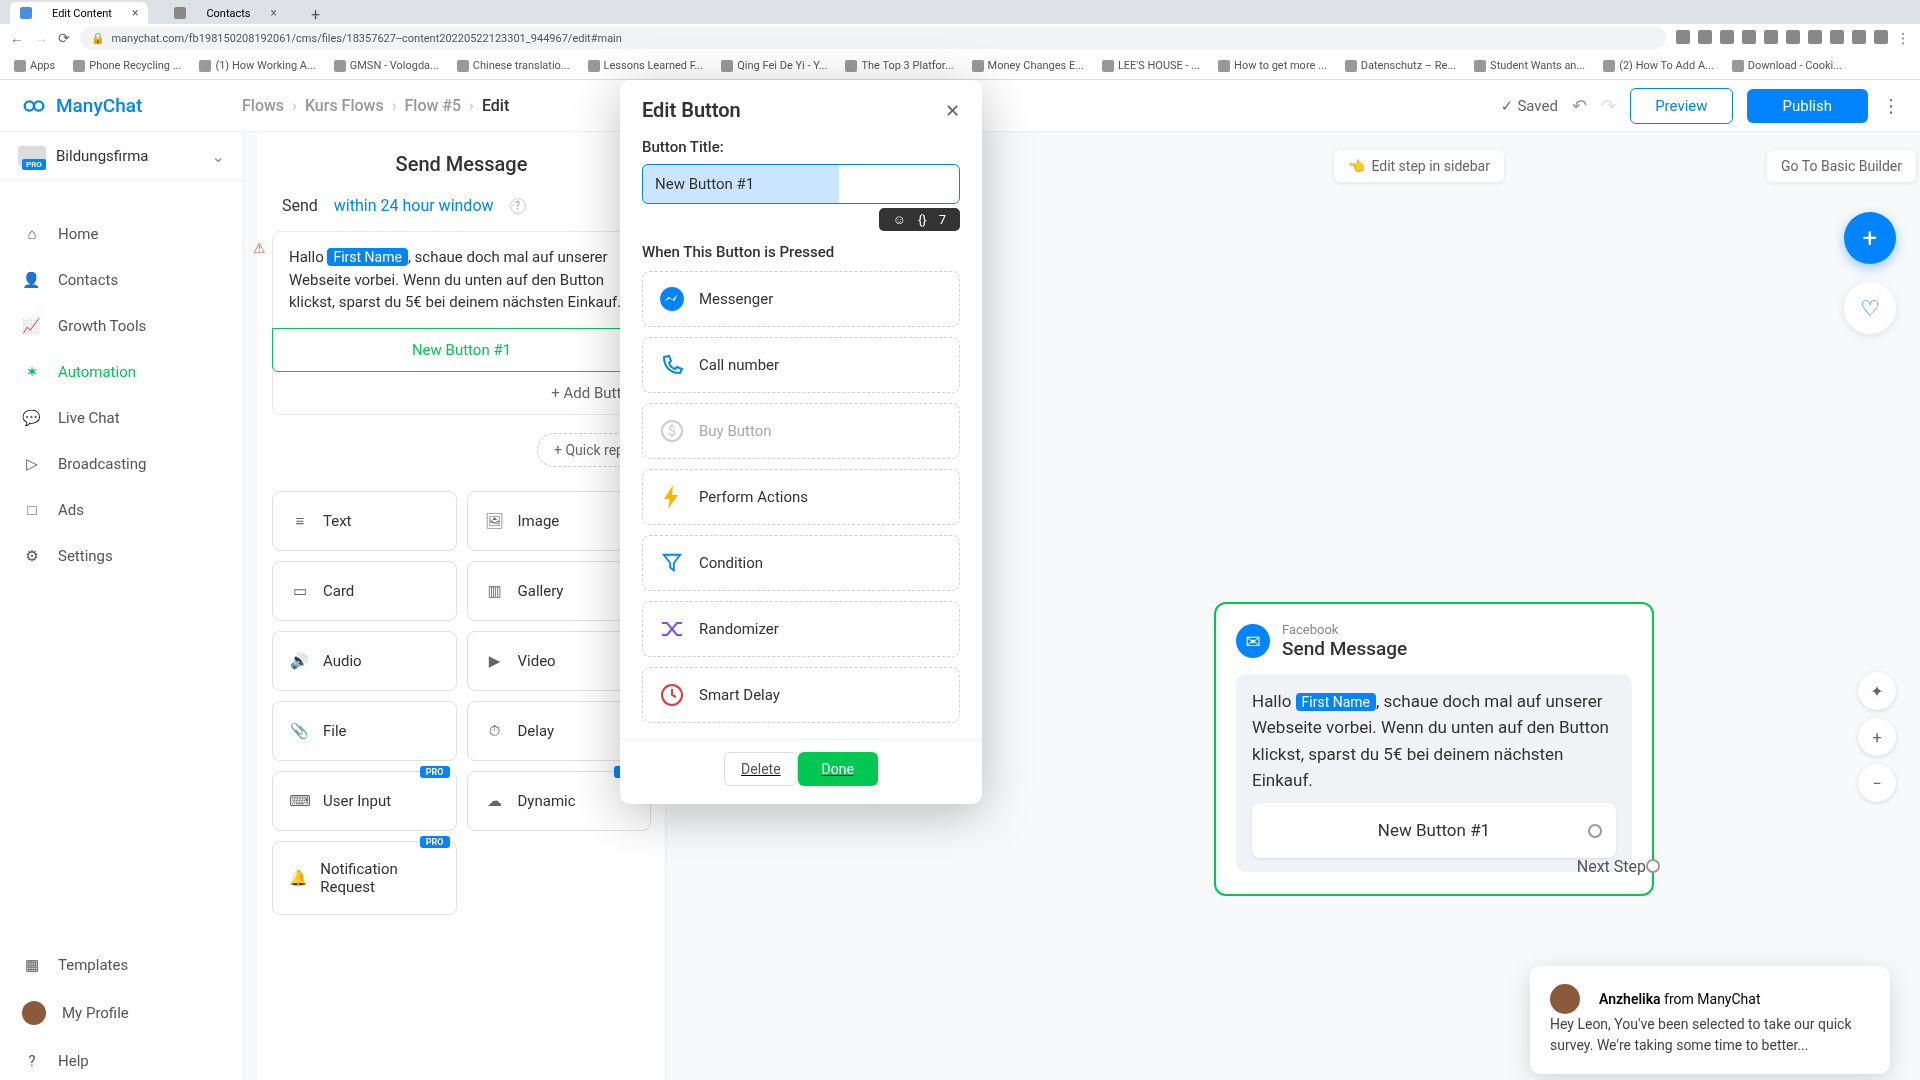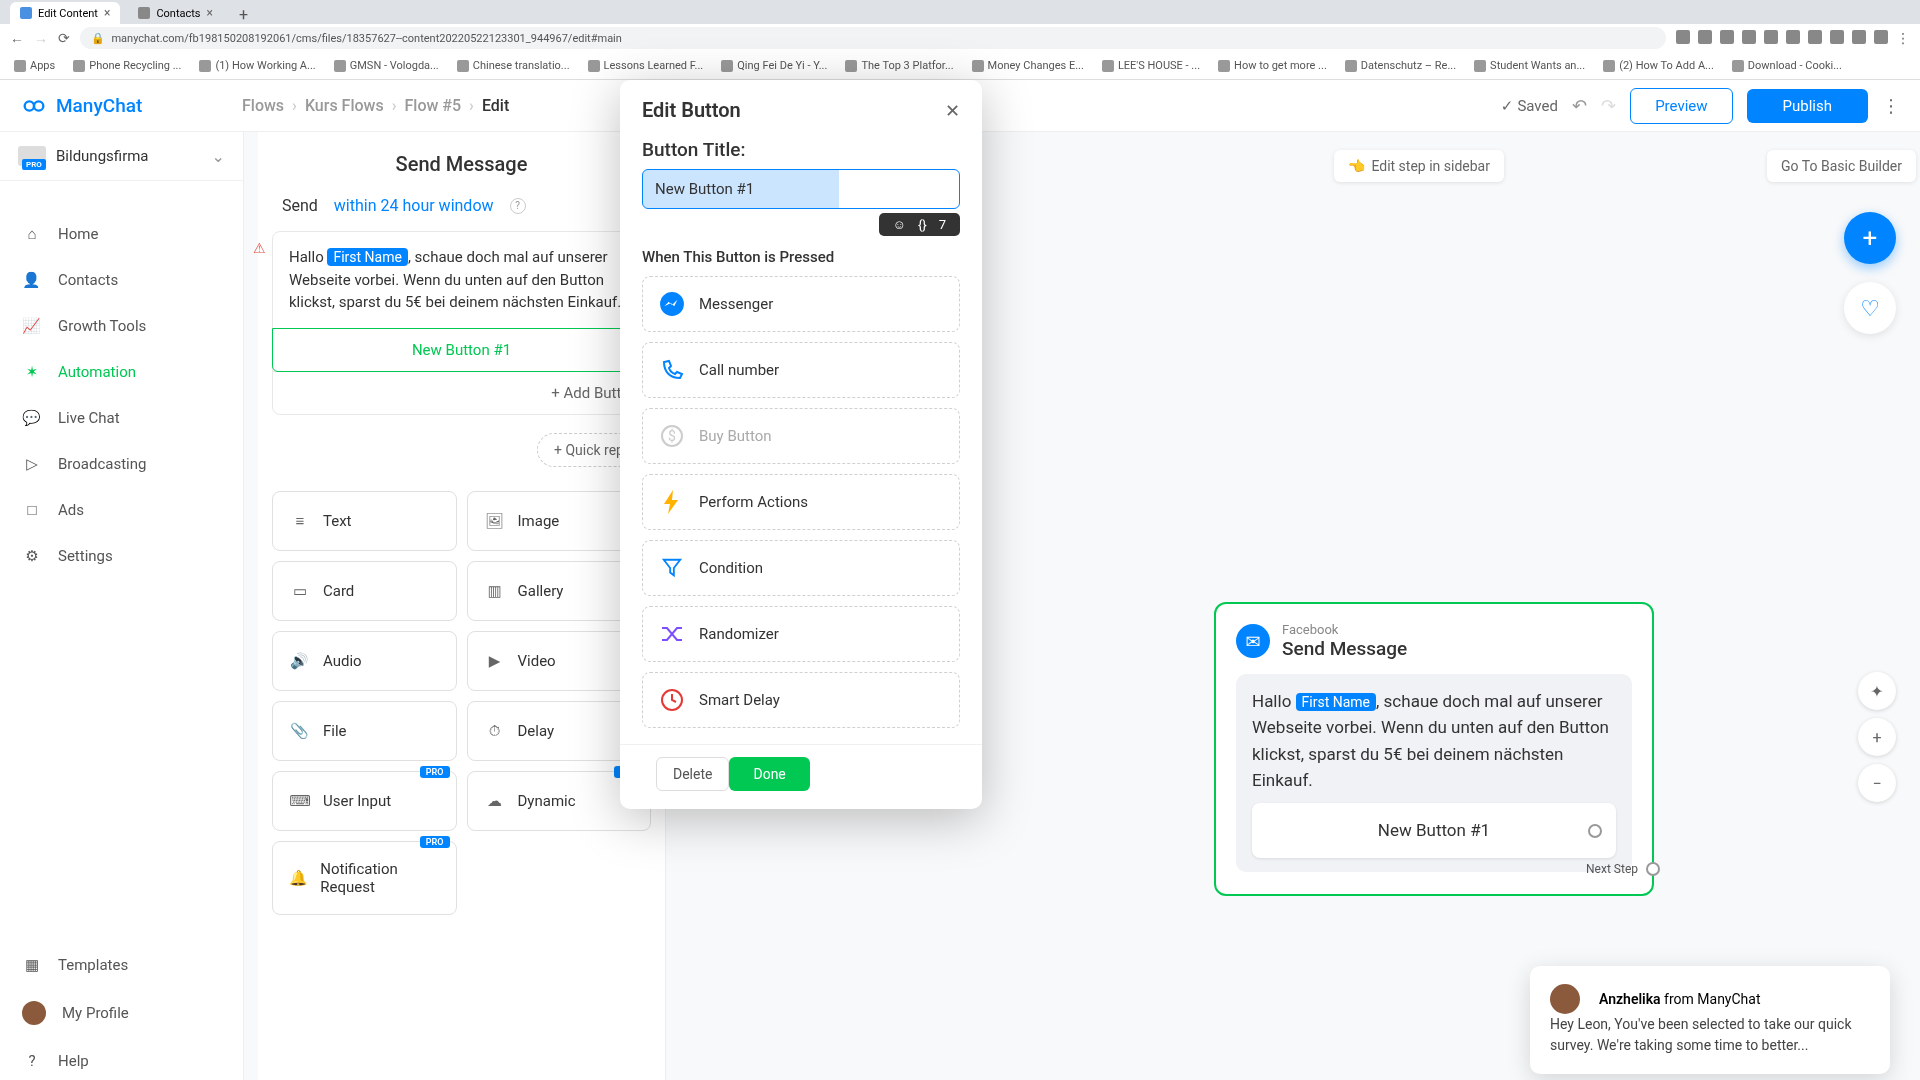--- a/index.html
+++ b/index.html
@@ -1,21 +1,21 @@
 <!DOCTYPE html>
 <html><head>
 <meta charset="utf-8">
 <style>
 * { margin: 0; padding: 0; box-sizing: border-box; font-family: -apple-system, BlinkMacSystemFont, 'Segoe UI', Roboto, sans-serif; }
 body { background: #f5f5f5; width: 1920px; height: 1080px; overflow: hidden; position: relative; }
 
 
 .browser-chrome { background: #dee1e6; height: 52px; }
 .tabs-row { display: flex; height: 24px; background: #dee1e6; padding-left: 10px; align-items: flex-end; }
-.tab { display: flex; align-items: center; height: 22px; padding: 0 10px; font-size: 11px; border-radius: 6px 6px 0 0; gap: 6px; margin-right: 8px; }
+.tab { display: flex; align-items: center; height: 22px; padding: 0 10px; font-size: 11px; border-radius: 6px 6px 0 0; gap: 20px; margin-right: 16px; }
 .tab.active { background: #fff; }
 .tab .fav { width: 12px; height: 12px; background: #4a90e2; border-radius: 2px; }
 .tab .close { font-size: 12px; color: #666; cursor: pointer; }
 .new-tab { padding: 0 8px; color: #555; font-size: 16px; }
 .addr-row { display: flex; align-items: center; height: 28px; background: #fff; padding: 0 10px; gap: 10px; }
 .nav-btn { color: #666; font-size: 14px; }
 .addr-bar { flex: 1; background: #f1f3f4; border-radius: 14px; height: 22px; display: flex; align-items: center; padding: 0 12px; font-size: 11px; color: #555; }
 .ext-icons { display: flex; gap: 8px; }
 .ext-icon { width: 14px; height: 14px; background: #888; border-radius: 2px; }
 
@@ -80,44 +80,44 @@
 .block-btn { border: 1px solid #e0e0e0; border-radius: 8px; padding: 18px 16px; display: flex; align-items: center; gap: 12px; font-size: 15px; color: #333; background: #fff; position: relative; }
 .block-btn .bicon2 { width: 22px; height: 22px; display: flex; align-items: center; justify-content: center; color: #666; }
 .pro-tag { position: absolute; top: -6px; right: 6px; background: #0084ff; color: #fff; font-size: 9px; padding: 1px 6px; border-radius: 3px; font-weight: 600; }
 
 
 .modal { position: absolute; left: 620px; top: 80px; width: 362px; background: #fff; border-radius: 10px; box-shadow: 0 10px 50px rgba(0,0,0,0.25); z-index: 100; }
 .modal-head { display: flex; align-items: center; justify-content: space-between; padding: 18px 22px 8px; }
 .modal-title { font-size: 20px; font-weight: 600; color: #333; }
 .modal-close { font-size: 18px; color: #666; cursor: pointer; }
 .modal-body { padding: 8px 22px 16px; }
-.field-label { font-size: 19px; color: #333; margin-bottom: 8px; font-weight: 500;}
+.field-label { font-size: 15px; color: #333; margin-bottom: 8px; font-weight: 500;}
 .title-input { width: 100%; border: 1.5px solid #0084ff; border-radius: 6px; padding: 10px 12px; font-size: 15px; color: #333; }
 .title-input::selection { background: #0084ff; color: #fff; }
 .input-tools { display: flex; justify-content: flex-end; margin-top: 4px; gap: 0; background: #333; border-radius: 5px; padding: 4px 8px; align-items: center; width: fit-content; margin-left: auto; }
 .input-tools span { color: #fff; font-size: 13px; padding: 0 6px; }
 .section-label { font-size: 15px; color: #333; font-weight: 500; margin: 12px 0 10px; }
 .action-list { display: flex; flex-direction: column; gap: 10px; }
 .action-item { border: 1px dashed #d0d0d0; border-radius: 8px; padding: 14px 16px; display: flex; align-items: center; gap: 14px; font-size: 15px; color: #333; cursor: pointer; }
 .action-item.disabled { color: #aaa; }
 .action-icon { width: 26px; height: 26px; display: flex; align-items: center; justify-content: center; }
-.modal-foot { display: flex; justify-content: flex-start; padding: 12px 36px 18px; border-top: 1px solid #f0f0f0; }
+.modal-foot { display: flex; justify-content: center; padding: 12px 22px 18px; border-top: 1px solid #f0f0f0; text-decoration: underline; }
 .delete-btn { background: #fff; border: 1px solid #ddd; border-radius: 6px; padding: 8px 16px; font-size: 14px; color: #555; }
 .done-btn { background: #00c853; border: none; border-radius: 6px; padding: 8px 24px; font-size: 14px; color: #fff; }
 
 
 .node-card { position: absolute; left: 970px; top: 470px; width: 440px; background: #fff; border: 2px solid #00c853; border-radius: 12px; padding: 18px 20px 22px; }
 .node-head { display: flex; align-items: center; gap: 12px; margin-bottom: 14px; }
 .node-platform-icon { width: 34px; height: 34px; border-radius: 50%; background: #0084ff; display: flex; align-items: center; justify-content: center; color: #fff; font-size: 18px; }
 .node-platform { font-size: 13px; color: #888; }
 .node-title { font-size: 19px; color: #333; font-weight: 500; }
 .node-msg { background: #f0f2f5; border-radius: 10px; padding: 14px 16px; font-size: 17px; line-height: 1.55; color: #333; margin-bottom: 0; }
 .node-btn { background: #fff; border-radius: 8px; margin-top: 10px; padding: 14px; text-align: center; font-size: 17px; color: #333; display: flex; align-items: center; justify-content: center; position: relative; box-shadow: 0 1px 3px rgba(0,0,0,0.1); }
 .node-btn-dot { position: absolute; right: 14px; width: 14px; height: 14px; border: 2px solid #999; border-radius: 50%; }
-.next-step { position: absolute; right: -8px; bottom: 18px; display: flex; align-items: center; gap: 8px; font-size: 12px; color: #555; }
+.next-step { position: absolute; right: -8px; bottom: 18px; display: flex; align-items: center; font-size: 16px; color: #555; }
 .next-step-dot { width: 14px; height: 14px; border: 2px solid #999; border-radius: 50%; background: #fff; }
 
 
 .canvas-top-btn { position: absolute; top: 18px; background: #fff; border-radius: 6px; padding: 8px 14px; font-size: 14px; color: #666; box-shadow: 0 1px 4px rgba(0,0,0,0.1); }
 .edit-sidebar-pill { left: 1090px; display: flex; align-items: center; gap: 6px; }
 .go-basic { right: 4px; }
 .fab-add { position: absolute; right: 24px; top: 80px; width: 52px; height: 52px; border-radius: 50%; background: #0084ff; color: #fff; font-size: 26px; display: flex; align-items: center; justify-content: center; box-shadow: 0 4px 12px rgba(0,132,255,0.4); }
 .fab-heart { position: absolute; right: 24px; top: 150px; width: 52px; height: 52px; border-radius: 50%; background: #fff; color: #0084ff; font-size: 22px; display: flex; align-items: center; justify-content: center; box-shadow: 0 2px 8px rgba(0,0,0,0.1); }
 .zoom-controls { position: absolute; right: 24px; top: 540px; display: flex; flex-direction: column; gap: 8px; }
 .zoom-btn { width: 38px; height: 38px; border-radius: 50%; background: #fff; box-shadow: 0 1px 4px rgba(0,0,0,0.15); display: flex; align-items: center; justify-content: center; color: #666; }

